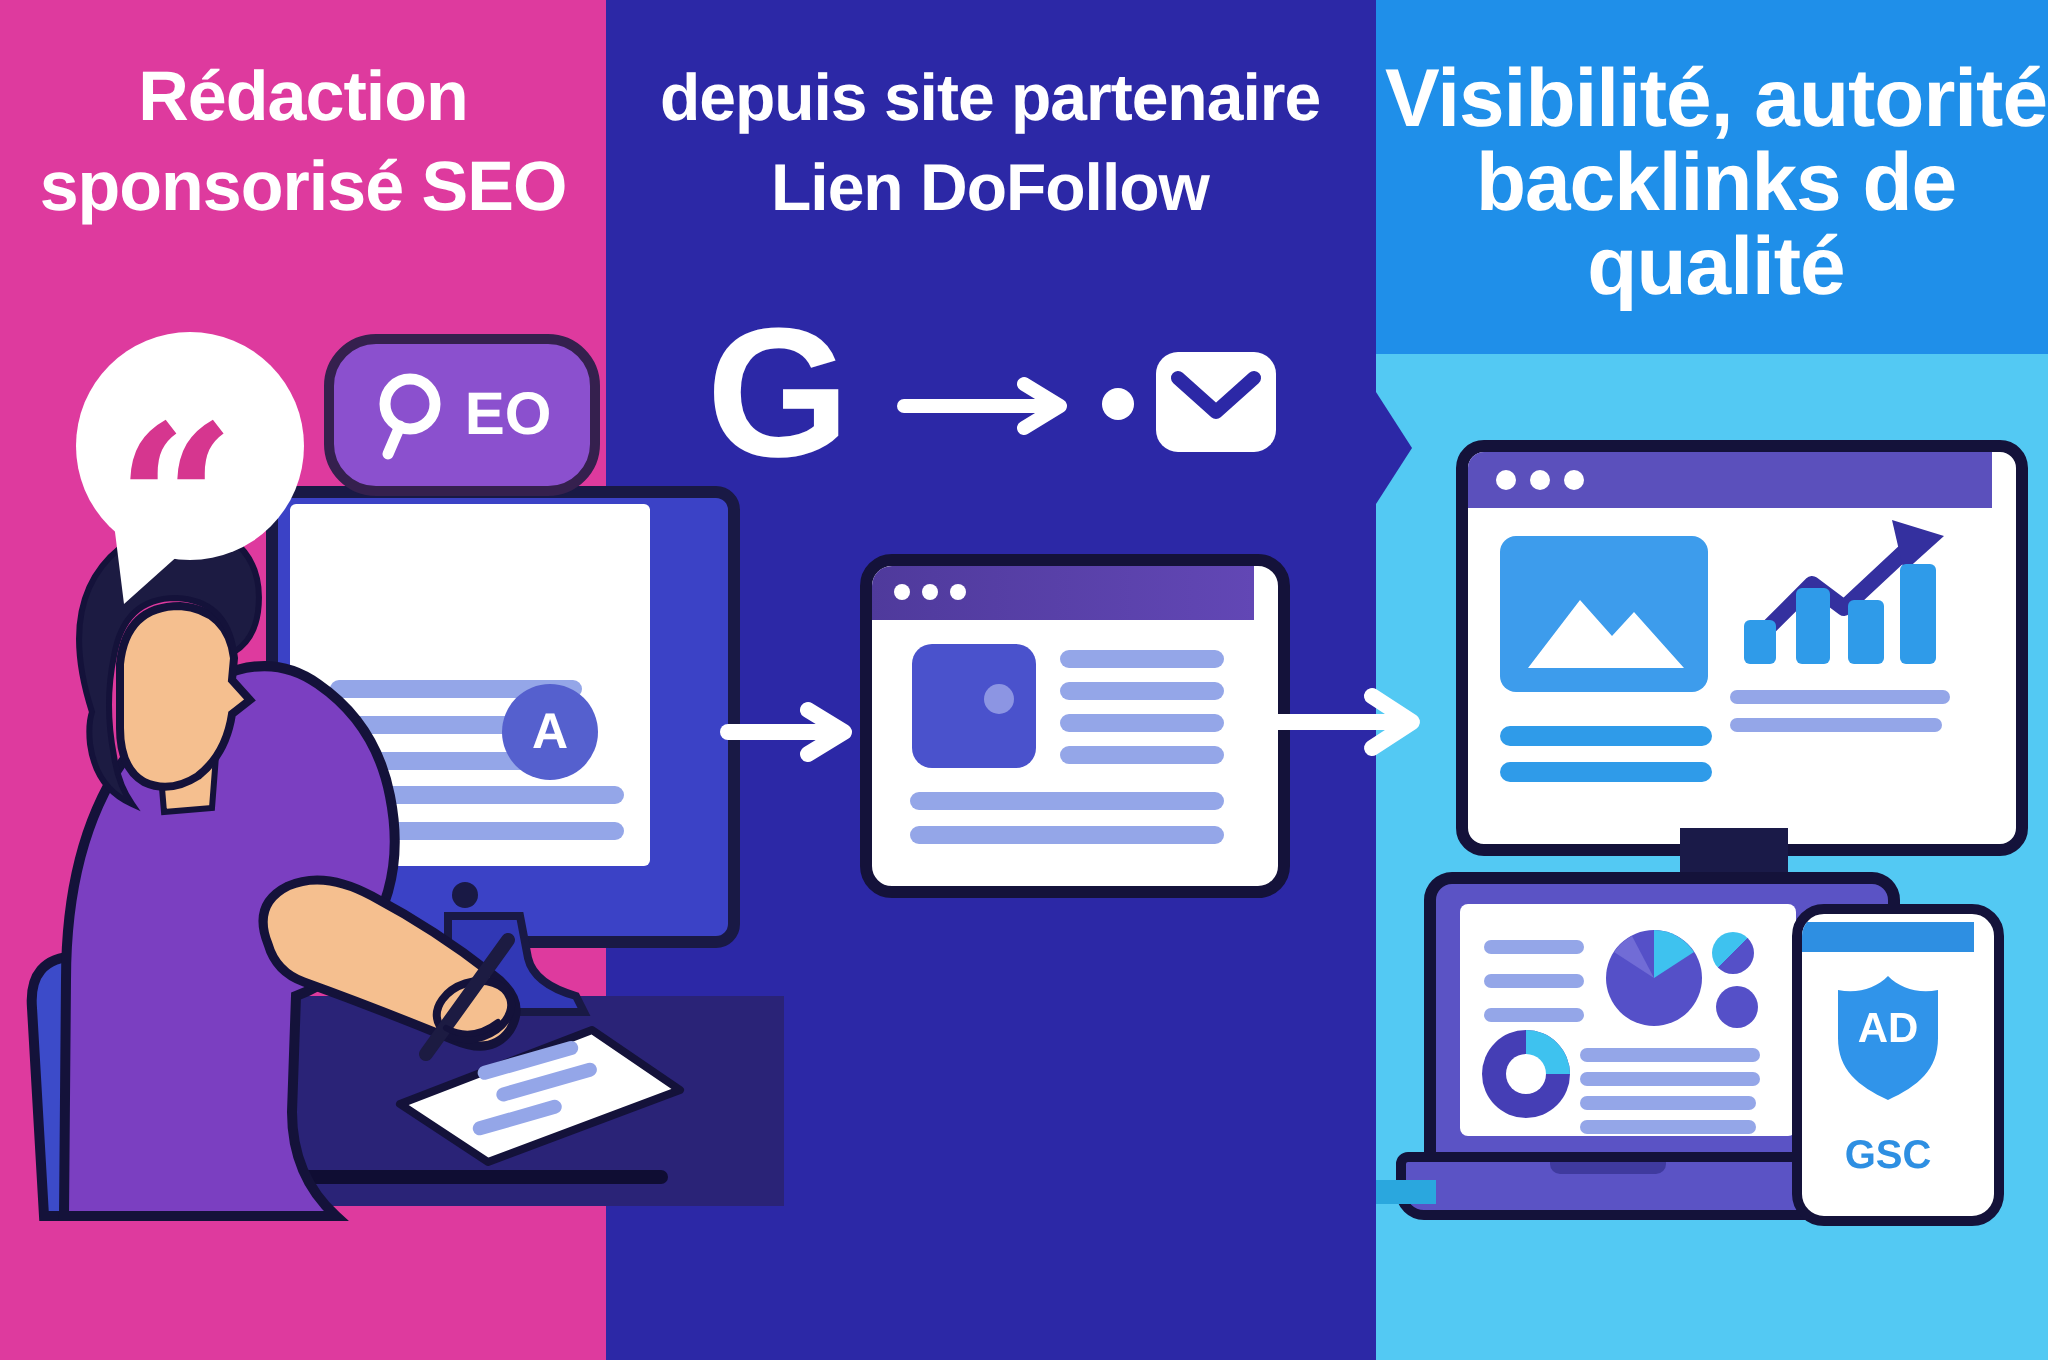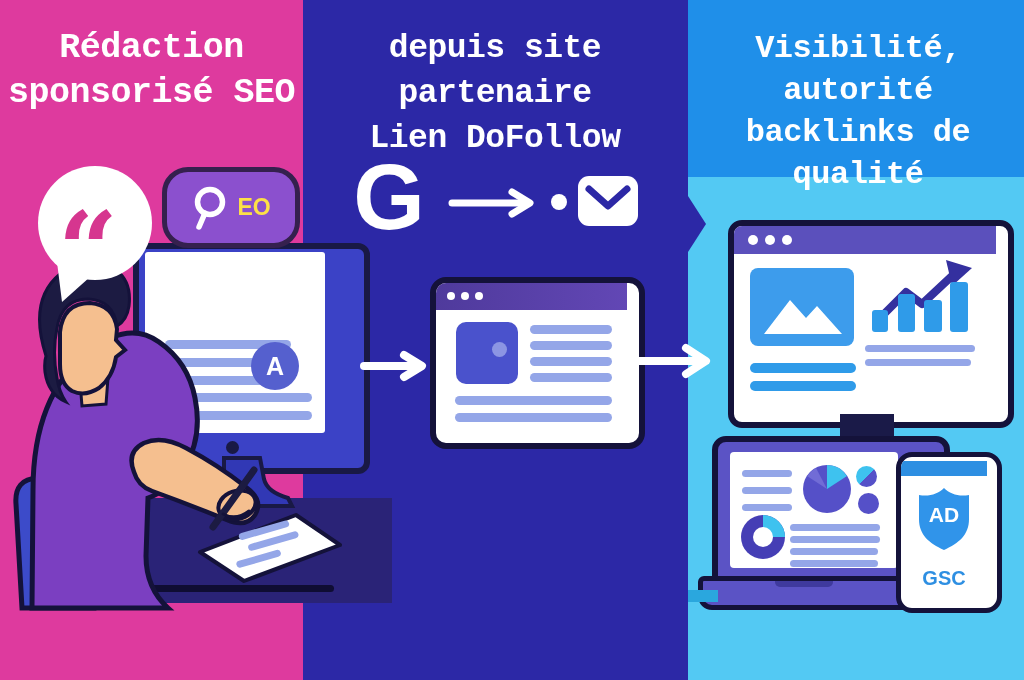--- a/index.html
+++ b/index.html
@@ -4,21 +4,21 @@
 <style>
   html,body{margin:0;padding:0;background:#222;}
   #stage{
     position:relative;width:1024px;height:680px;overflow:hidden;
     font-family:"Liberation Sans",sans-serif;
     -webkit-font-smoothing:antialiased;
   }
   .abs{position:absolute;}
   .panel-title{
     position:absolute;text-align:center;color:#fff;font-weight:700;
-    font-size:34px;line-height:45px;letter-spacing:-0.5px;font-family:Liberation Mono, monospace;
+    font-size:34px;line-height:45px;letter-spacing:-0.5px;
   }
   .line{position:absolute;background:#94A6E8;border-radius:5px;}
   .blueline{position:absolute;background:#2F9BE9;border-radius:5px;}
   .dotw{position:absolute;background:#fff;border-radius:50%;}
   svg{display:block;overflow:visible;}
 </style>
 </head>
 <body>
 
 <div id="stage">
@@ -33,21 +33,21 @@
               border-left:18px solid #2C28A6;"></div>
 
   <div class="panel-title" style="left:0;top:26px;width:303px;font-size:35px;">
     <div>Rédaction</div>
     <div>sponsorisé SEO</div>
   </div>
   <div class="panel-title" style="left:305px;top:26px;width:380px;font-size:33px;">
     <div>depuis site partenaire</div>
     <div>Lien DoFollow</div>
   </div>
-  <div class="panel-title" style="left:692px;top:28px;width:332px;font-size:32px;line-height:42px;">
+  <div class="panel-title" style="left:692px;top:28px;width:332px;font-size:41px;line-height:42px;">
     <div>Visibilité, autorité</div>
     <div>backlinks de qualité</div>
   </div>
 
   <div class="abs" style="left:133px;top:243px;width:225px;height:219px;background:#3B42C6;
               border:6px solid #191945;border-radius:12px;">
     <div class="abs" style="left:6px;top:3px;width:180px;height:181px;background:#fff;border-radius:3px;overflow:hidden;">
       <div class="line" style="left:20px;top:88px;width:126px;height:9px;"></div>
       <div class="line" style="left:20px;top:106px;width:126px;height:9px;"></div>
       <div class="line" style="left:20px;top:124px;width:126px;height:9px;"></div>
@@ -91,21 +91,21 @@
               color:#D6368F;">
     <span>“</span>
   </div>
   <div class="abs" style="left:162px;top:167px;width:128px;height:71px;background:#8B50CE;
               border:5px solid #35204E;border-radius:26px;display:flex;align-items:center;
               justify-content:center;gap:4px;">
     <svg width="42" height="50" viewBox="0 0 42 50">
       <circle cx="19" cy="19" r="12.5" fill="none" stroke="#fff" stroke-width="5.5"></circle>
       <path d="M14 30 L8 44" stroke="#fff" stroke-width="5.5" stroke-linecap="round"></path>
     </svg>
-    <span style="color:#fde047;font-weight:700;font-size:23px;">EO</span>
+    <span style="color:#ffffff;font-weight:700;font-size:30px;">EO</span>
   </div>
 
   <div class="abs" style="left:348px;top:154px;width:82px;height:88px;color:#fff;font-weight:700;
               font-size:92px;line-height:86px;text-align:center;">
     <span>G</span>
   </div>
   <svg class="abs" style="left:448px;top:189px;" width="104" height="28" viewBox="0 0 104 28">
     <path d="M4 14 L78 14" stroke="#fff" stroke-width="7" stroke-linecap="round"></path>
     <path d="M64 3 L82 14 L64 25" stroke="#fff" stroke-width="7" fill="none" stroke-linecap="round" stroke-linejoin="round"></path>
   </svg>

